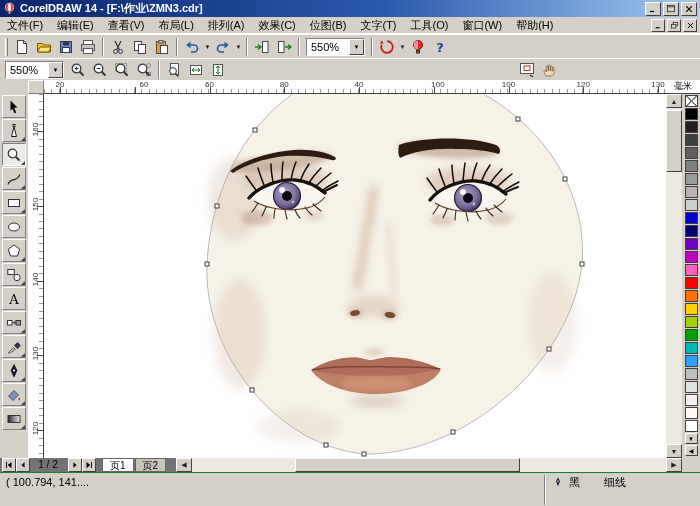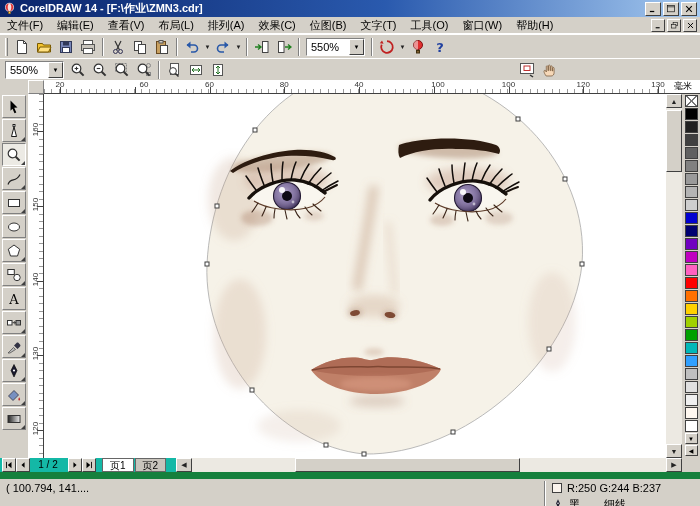--- a/index.html
+++ b/index.html
@@ -55,34 +55,34 @@
 .sbtn{width:16px;height:14px;background:#D4D0C8;border:1px solid;border-color:#fff #404040 #404040 #fff;font-size:7px;display:flex;align-items:center;justify-content:center;color:#222}
 #vs-up{position:absolute;left:0;top:0}
 #vs-down{position:absolute;left:0;bottom:0}
 #vs-thumb{position:absolute;left:0;top:16px;width:16px;height:62px;background:#D4D0C8;border:1px solid;border-color:#fff #404040 #404040 #fff}
 
 #palette{position:absolute;left:682px;top:94px;width:18px;height:364px;background:#D4D0C8}
 .swatch{width:13px;height:12px;margin:1px auto 0;border:1px solid #404040}
 .swatch.none{background-color:#fff;background-image:linear-gradient(45deg,transparent 44%,#777 44%,#777 56%,transparent 56%),linear-gradient(-45deg,transparent 44%,#777 44%,#777 56%,transparent 56%)}
 .pbtn{width:13px;height:11px;margin:1px auto 0;background:#D4D0C8;border:1px solid;border-color:#fff #404040 #404040 #fff;font-size:6px;display:flex;align-items:center;justify-content:center}
 
-#bottomrow{position:absolute;left:0;top:458px;width:700px;height:14px;background:#14b8a6}
+#bottomrow{position:absolute;left:0;top:458px;width:700px;height:14px;background:#737373}
 .nbtn{position:absolute;top:0;width:14px;height:14px;background:#D4D0C8;border:1px solid;border-color:#fff #404040 #404040 #fff;display:flex;align-items:center;justify-content:center}
 .nbtn .ic{width:10px;height:10px}
 #page-indicator{position:absolute;left:30px;top:1px;width:36px;text-align:center;font-size:10px}
 #page-tabs{position:absolute;left:102px;top:0;display:flex}
 .tab{height:14px;padding:0 7px;font-size:10px;line-height:13px;background:#C8C4BC;border:1px solid #666;margin-right:1px}
 .tab.active{background:#fff}
 #hscroll{position:absolute;left:176px;top:0;width:506px;height:14px;background:#ECE9E2}
 #hs-left{position:absolute;left:0;top:0}
 #hs-right{position:absolute;right:0;top:0}
 #hs-thumb{position:absolute;left:119px;top:0;width:225px;height:14px;background:#D4D0C8;border:1px solid;border-color:#fff #404040 #404040 #fff}
 #corner-box{position:absolute;left:682px;top:0;width:18px;height:14px;background:#D4D0C8}
 
-#statusbar{position:absolute;left:0;top:472px;width:700px;height:34px;border-top:7px solid #15803d;font-size:11px}
+#statusbar{position:absolute;left:0;top:472px;width:700px;height:34px;border-top:1px solid #15803d;font-size:11px}
 .sb-left{position:absolute;left:6px;top:1px}
 .sb-line{height:16px;line-height:16px;white-space:nowrap;display:flex;align-items:center}
 .sb-divider{position:absolute;left:544px;top:2px;width:2px;height:30px;border-left:1px solid #808080;border-right:1px solid #fff}
 .sb-right{position:absolute;left:552px;top:1px}
 #fill-swatch{display:inline-block;width:10px;height:10px;border:1px solid #404040;margin-right:5px}
 .pen{display:inline-block;margin-right:5px}
 .pen .ic{width:12px;height:12px}
 .gap{margin-left:24px}
 </style>
 </head>
@@ -663,24 +663,20 @@
     <div id="corner-box"></div>
   </div>
 
   <div id="statusbar">
     <div class="sb-left">
       <div class="sb-line">( 100.794, 141....</div>
     </div>
     <div class="sb-divider"></div>
     <div class="sb-right">
       <div class="sb-line">
-        <span id="fill-swatch" style="background: rgb(250, 244, 237);"></span>
-        <span>R:250 G:244 B:237</span>
-      </div>
-      <div class="sb-line">
         <span class="pen">
             <svg class="ic" viewBox="0 0 16 16">
               <path d="M8,1.5 L10.5,7 L8,13.5 L5.5,7 Z" fill="#223"></path>
               <circle cx="8" cy="7" r="1" fill="#fff"></circle>
             </svg>
           </span>
         <span>黑</span>
         <span class="gap">细线</span>
       </div>
     </div>

